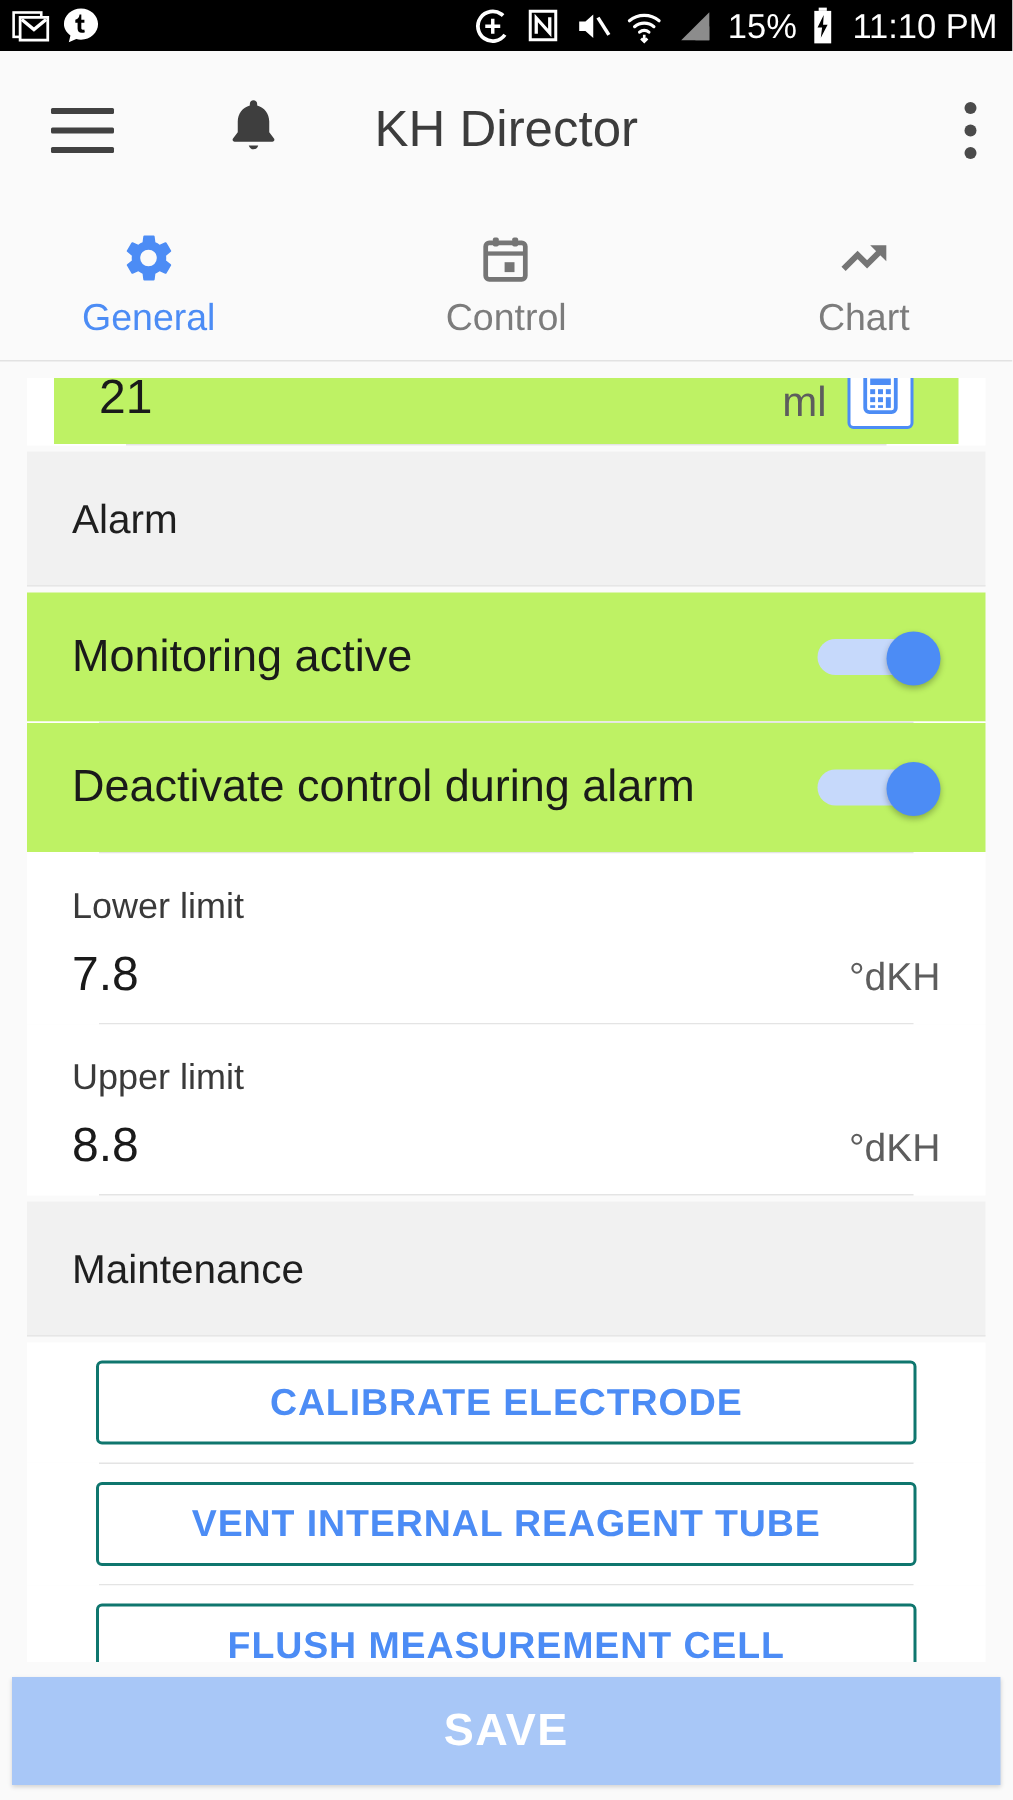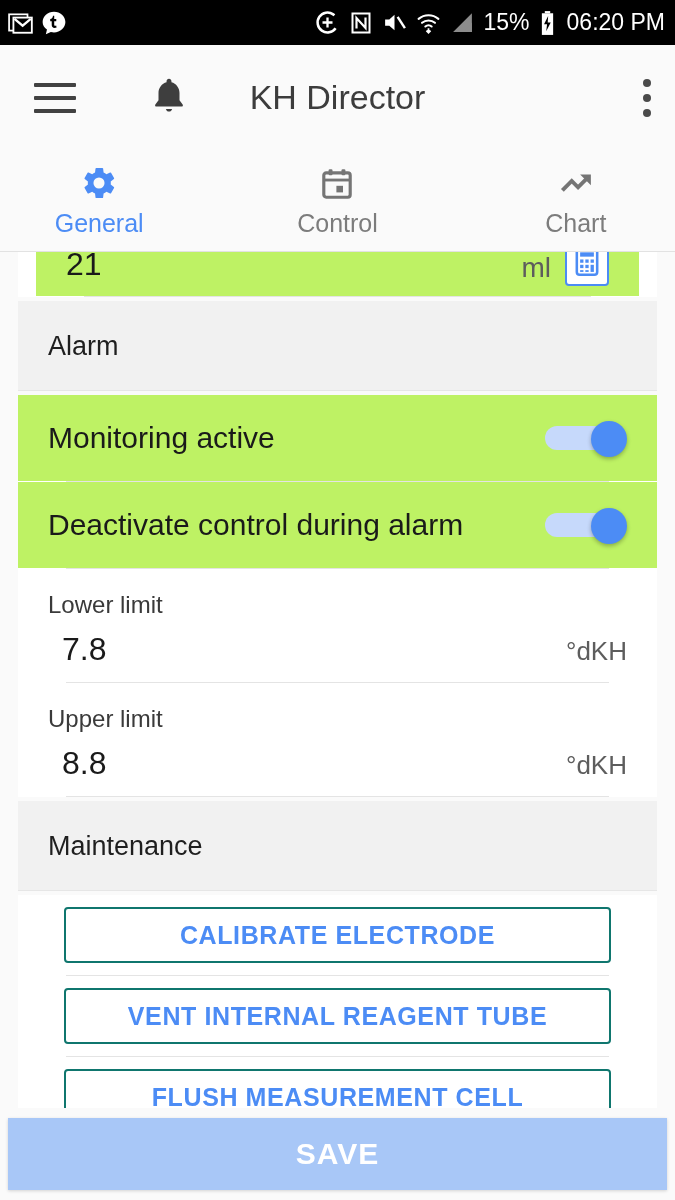--- a/index.html
+++ b/index.html
@@ -6,21 +6,21 @@
   html, body {
     width:675px; height:1200px;
     background:#FAFAFA;
     font-family:"Liberation Sans", sans-serif;
     overflow:hidden;
   }
   #phone { position:relative; width:675px; height:1200px; background:#FAFAFA; }
 
   
   .statusbar {
-    height:45px; background:#000; color:#fff;
+    height:34px; background:#000; color:#fff;
     display:flex; align-items:center; padding:0 10px 0 8px;
     font-size:22px; letter-spacing:0.2px;
   }
   .sb-left { display:flex; align-items:center; gap:7px; }
   .sb-spacer { flex:1; }
   .sb-right { display:flex; align-items:center; gap:9px; }
   .sb-right .pct { font-size:23px; font-weight:400; letter-spacing:0px; }
   .sb-right .clock { font-size:23px; letter-spacing:0px; margin-left:2px; }
   .sb-ico { display:inline-flex; align-items:center; justify-content:center; }
 
@@ -86,21 +86,21 @@
   }
   .switch .thumb {
     position:absolute; right:0; top:0; width:36px; height:36px;
     background:#4C8CF5; border-radius:50%;
     box-shadow:0 2px 4px rgba(0,0,0,0.28);
   }
 
   
   .limitrow { display:block; padding:22px 30px 14px 30px; }
   .limitrow .caption { font-size:24px; color:#3A3A3A; margin-bottom:12px; }
-  .limitline { display:flex; align-items:baseline;margin-left:14px; }
+  .limitline { display:flex; align-items:baseline; }
   .limitline .num { font-size:32px; color:#1A1A1A; }
   .limitline .unit { margin-left:auto; font-size:26px; color:#5D5D5D; }
 
   
   .btnrow { background:#fff; margin:0 18px; padding:12px 46px; }
   .obtn {
     width:100%; height:56px; border:2px solid #0f766e; border-radius:4px;
     background:#fff; color:#4C8CF5; font-size:25px; font-weight:700;
     letter-spacing:0.6px; font-family:"Liberation Sans", sans-serif;
     display:flex; align-items:center; justify-content:center; cursor:pointer;
@@ -175,21 +175,21 @@
         </svg>
       </span>
       <span class="pct">15%</span>
       <span class="sb-ico">
         <svg width="17" height="26" viewBox="0 0 12 24">
           <rect x="3.5" y="1" width="5" height="2" fill="#fff"></rect>
           <rect x="0.8" y="3" width="10.4" height="20" fill="#fff"></rect>
           <path d="M6.6 5.5 L2.8 13.2 H5.6 L4.8 19.5 L9 11.5 H6.2z" fill="#000"></path>
         </svg>
       </span>
-      <span class="clock">06:20 PM</span>
+      <span class="clock">11:10 PM</span>
     </div>
   </div>
 
   <div class="appbar">
     <div class="hamburger">
       <span></span>
         <span></span>
         <span></span>
     </div>
     <div class="bellwrap">

